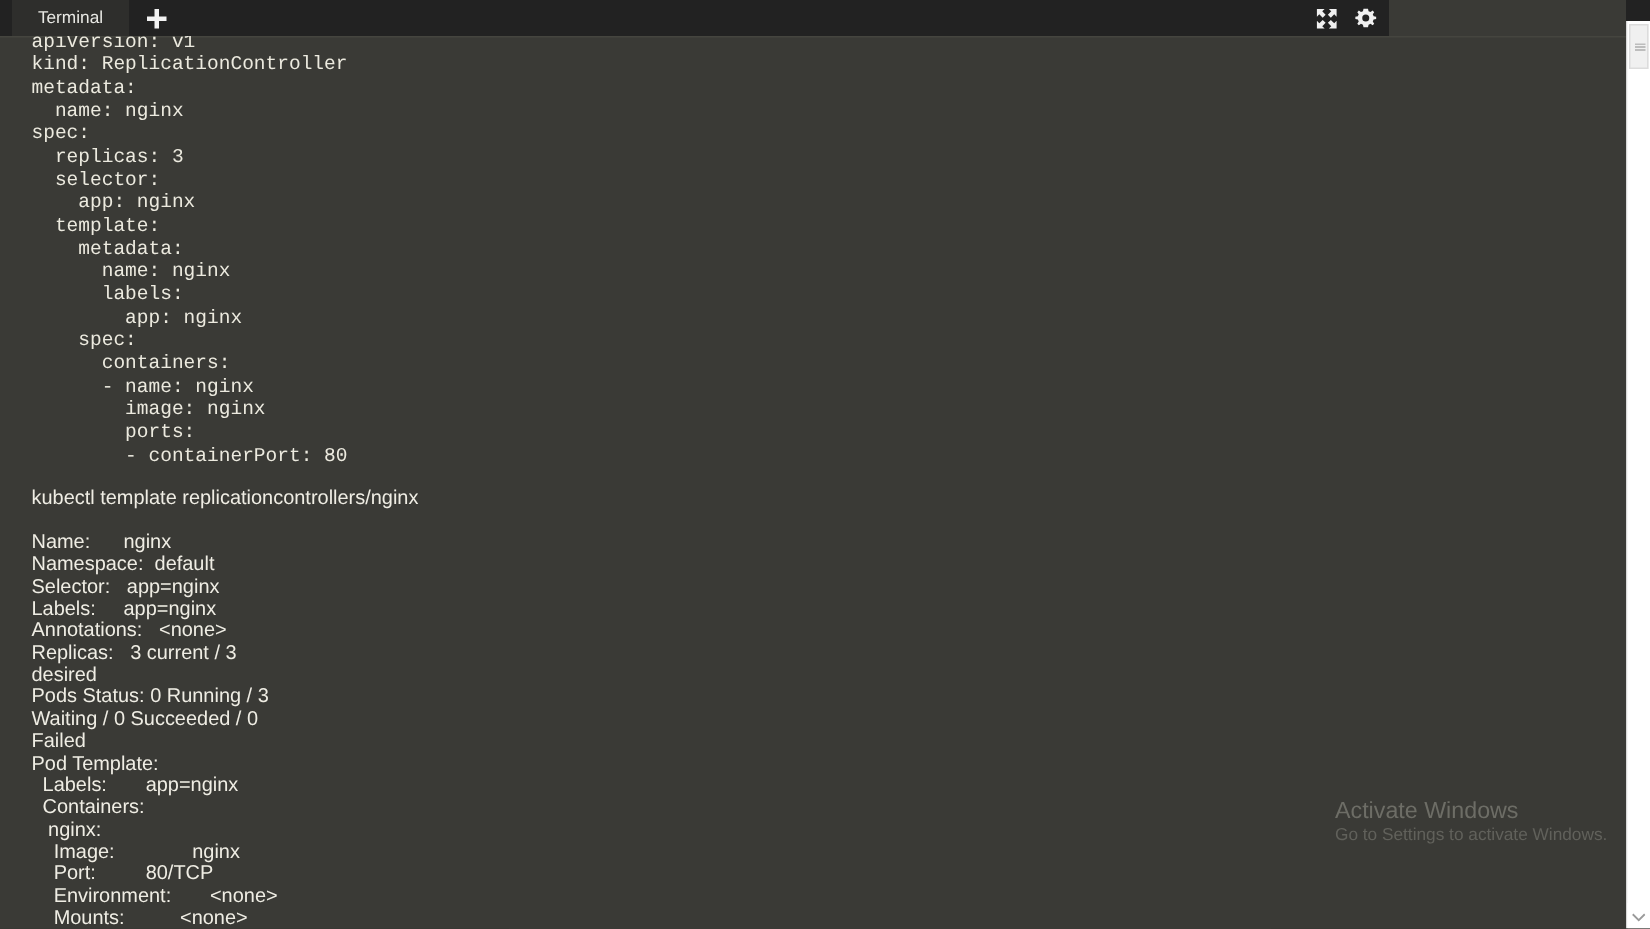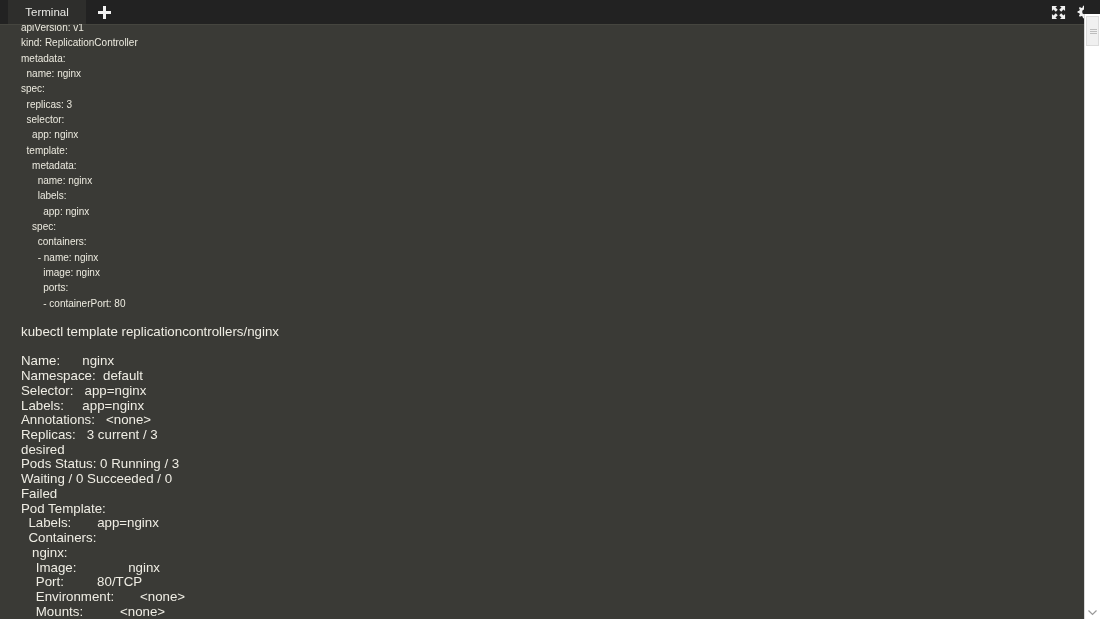--- a/index.html
+++ b/index.html
@@ -14,21 +14,21 @@
     overflow: hidden;
     background: #3a3a36;
     font-family: "Liberation Sans", sans-serif;
     -webkit-font-smoothing: antialiased;
   }
 
   
   .tabbar {
     position: absolute;
     left: 0; top: 0;
-    width: 1100px;
+    width: 926px;
     height: 24px;
     background: #c4b5fd;
     display: flex;
     align-items: stretch;
     z-index: 5;
   }
   .tab {
     display: flex;
     align-items: center;
     justify-content: center;
@@ -83,22 +83,22 @@
     height: 1px;
     background: #45453f;
   }
 
   .yaml {
     position: absolute;
     left: 21px;
     top: -4px;
     margin: 0;
     color: #eceadf;
-    font-family: Liberation Sans, sans-serif;
-    font-size: 10px;
+    font-family: Liberation Mono, monospace;
+    font-size: 13px;
     line-height: 15.32px;
     white-space: pre;
     letter-spacing: 0px;
   }
 
   .describe {
     position: absolute;
     left: 21px;
     top: 301px;
     margin: 0;
@@ -277,20 +277,24 @@
   Containers:
    nginx:
     Image:              nginx
     Port:         80/TCP
     Environment:       &lt;none&gt;
     Mounts:          &lt;none&gt;
   Volumes:          &lt;none&gt;
  Events:</span></pre>
   </div>
 
+  <div class="watermark">
+    <div class="wm-title">Activate Windows</div>
+    <div class="wm-sub">Go to Settings to activate Windows.</div>
+  </div>
 
   <div class="sb-corner"></div>
   <div class="scrollbar">
     <div class="sb-track">
       <div class="sb-thumb">
         <div class="grip"></div>
       </div>
       <div class="sb-btn-down">
         <span>
           <svg width="9" height="7" viewBox="0 0 9 7">

